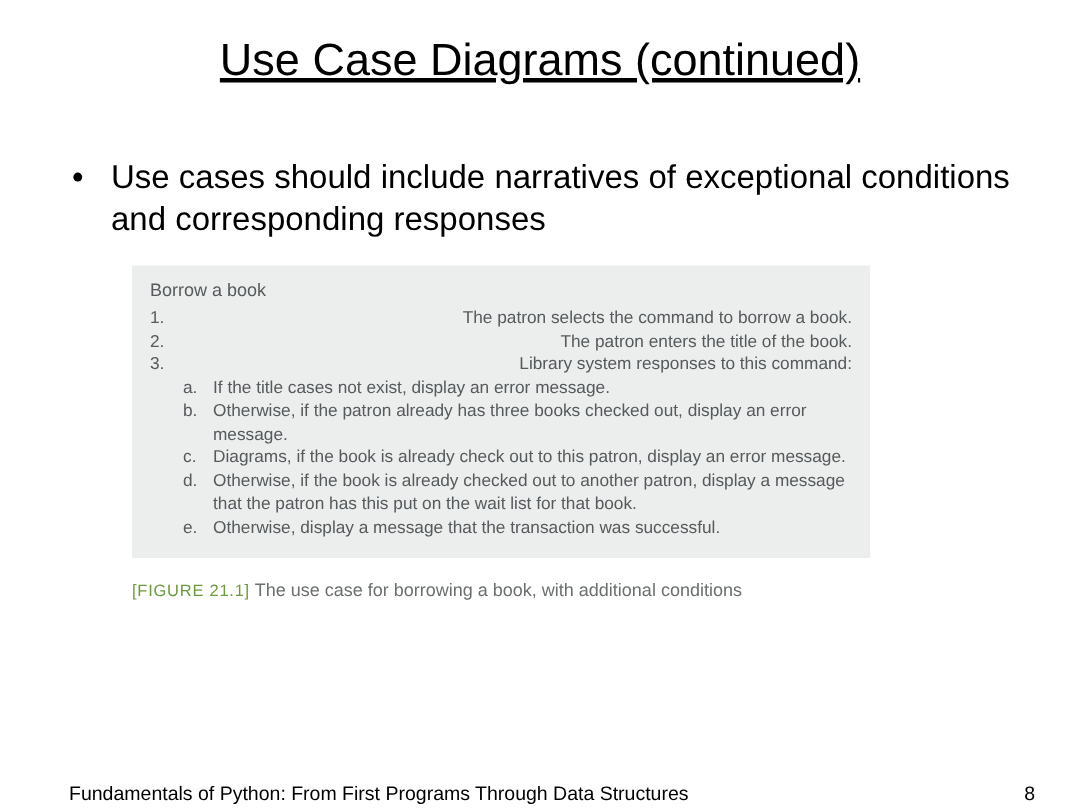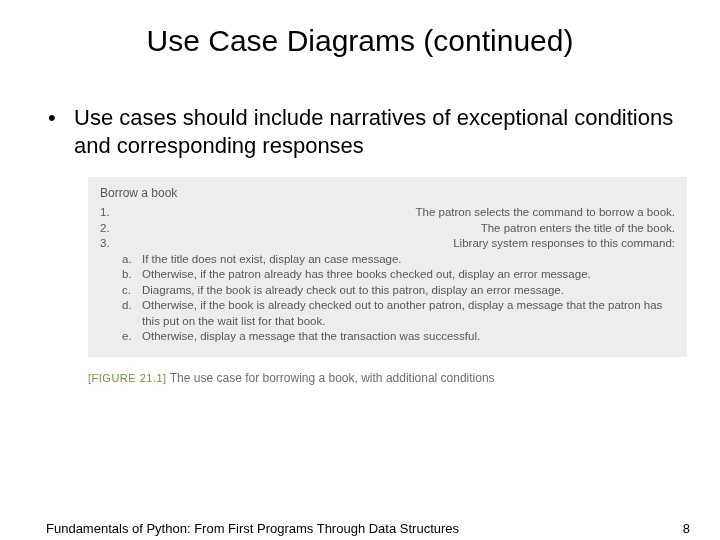--- a/index.html
+++ b/index.html
@@ -17,41 +17,42 @@
     width: 720px;
     height: 540px;
     box-sizing: border-box;
   }
   .title {
     text-align: center;
     font-size: 30px;
     padding-top: 24px;
     padding-bottom: 10px;
     font-weight: 400;
+    text-decoration: underline;
   }
   .bullets {
     margin: 36px 46px 0 46px;
     font-size: 22px;
     line-height: 1.25;
   }
   .bullet-row {
     display: flex;
   }
   .bullet-dot {
     width: 26px;
     flex: 0 0 26px;
     text-align: left;
     padding-left: 2px;
   }
   .bullet-text {
     flex: 1;
   }
   .figure-wrap {
     margin: 18px 0 0 88px;
-    width: 599px;
+    width: 492px;
   }
   .gray-box {
     background: #eceded;
     padding: 8px 12px 12px 12px;
     font-family: Verdana, Geneva, sans-serif;
     color: #555a5c;
     font-size: 11.5px;
     line-height: 1.35;
   }
   .gb-heading {
@@ -121,21 +122,21 @@
         <div class="t">The patron enters the title of the book.</div>
       </div>
       <div class="gb-num">
         <div class="n">3.</div>
         <div class="t">Library system responses to this command:</div>
       </div>
 
       <div class="sub-ind">
         <div class="gb-let">
           <div class="l">a.</div>
-          <div class="t">If the title does not exist, display an case message.</div>
+          <div class="t">If the title cases not exist, display an error message.</div>
         </div>
         <div class="gb-let">
           <div class="l">b.</div>
           <div class="t">Otherwise, if the patron already has three books checked out, display an error message.</div>
         </div>
         <div class="gb-let">
           <div class="l">c.</div>
           <div class="t">Diagrams, if the book is already check out to this patron, display an error message.</div>
         </div>
         <div class="gb-let">

